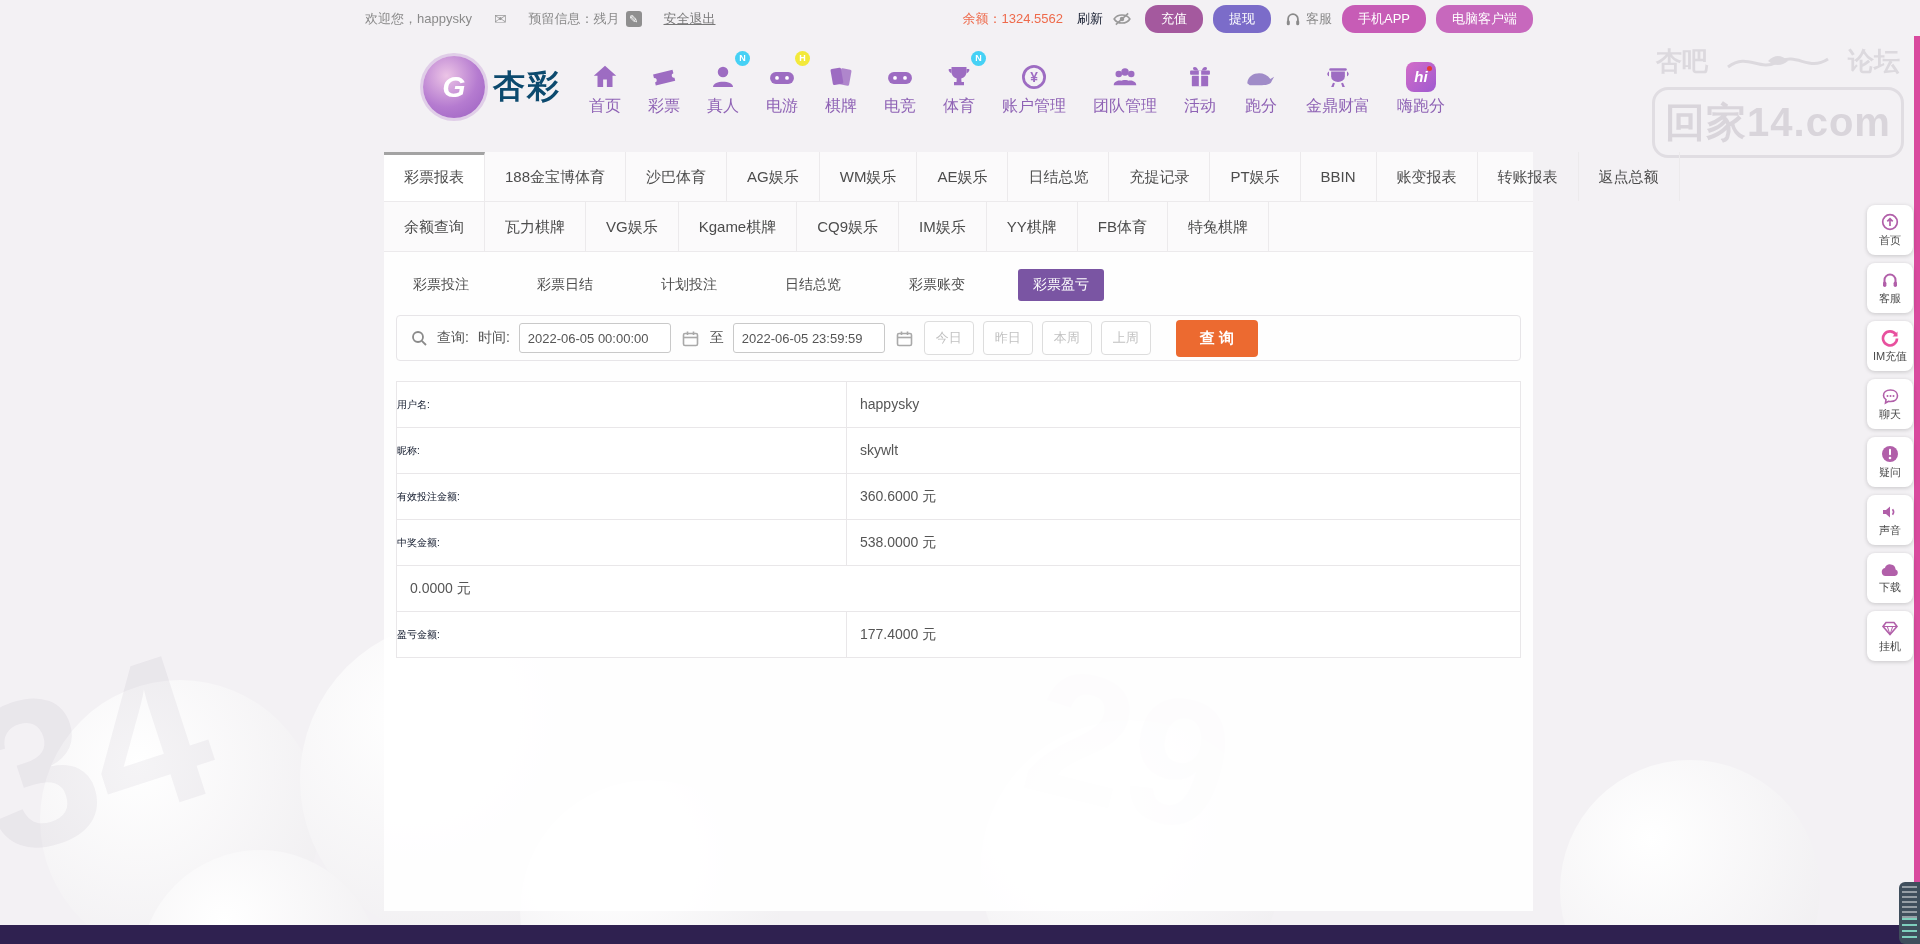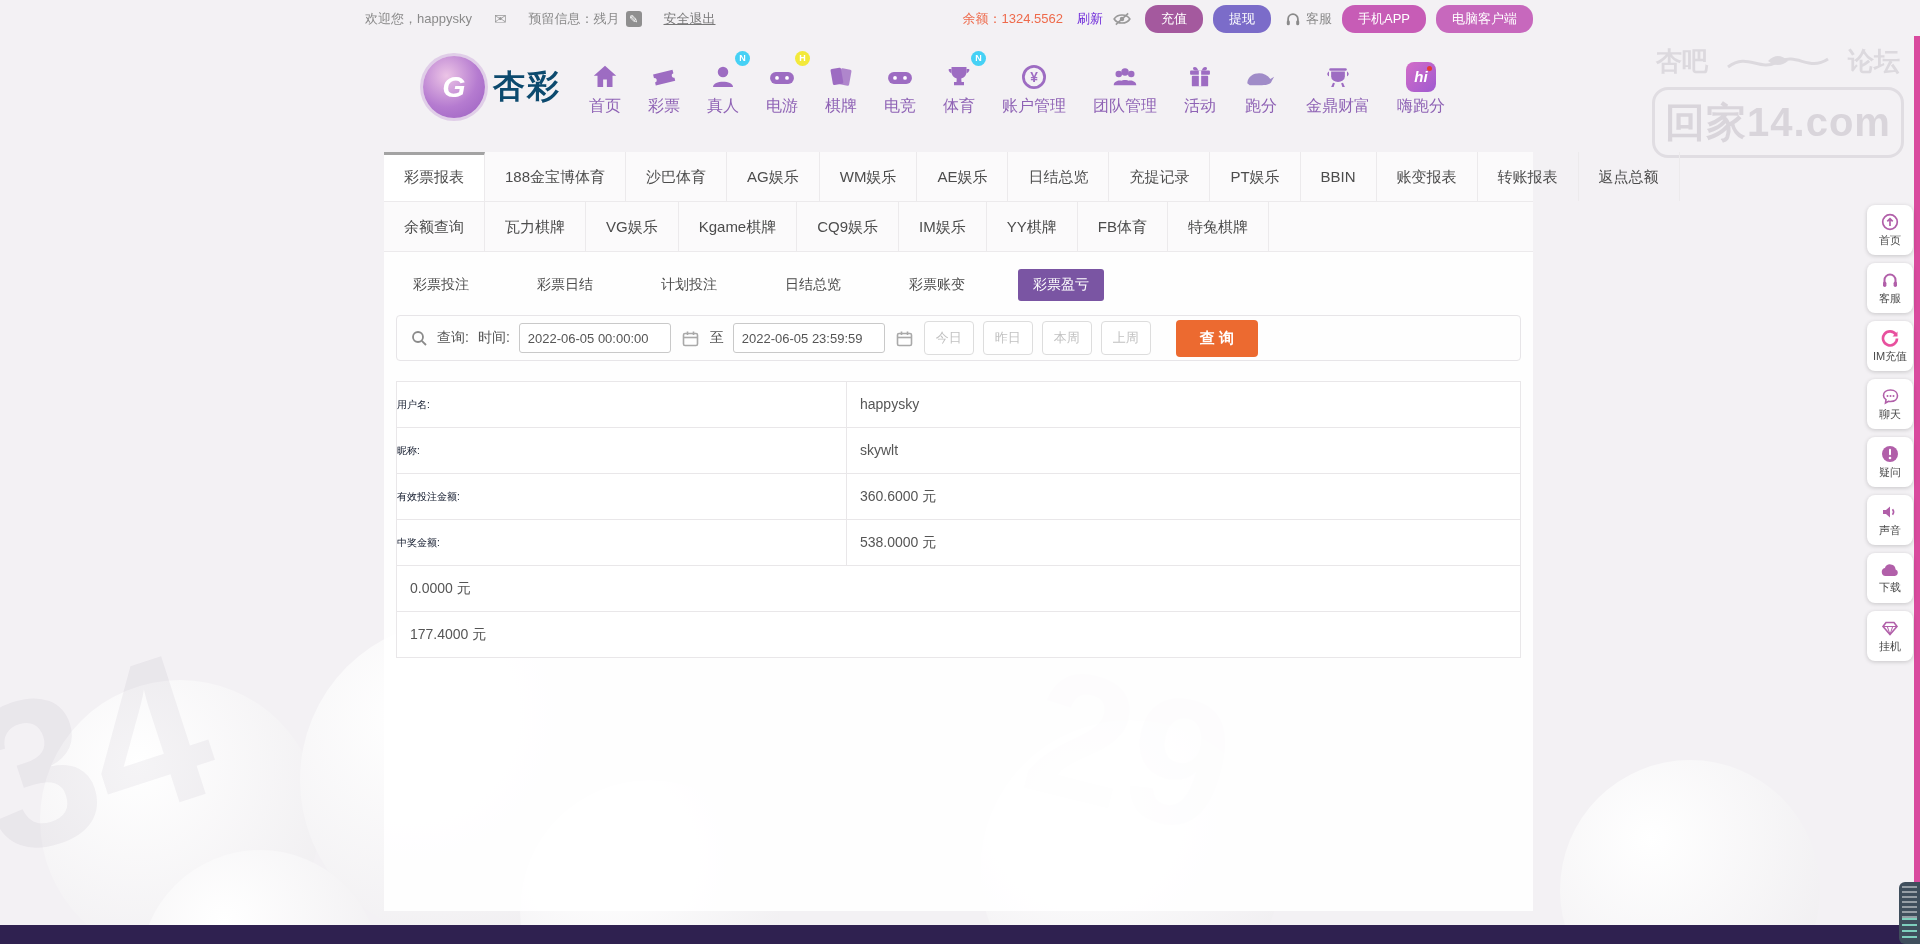--- a/index.html
+++ b/index.html
@@ -13,21 +13,21 @@
   .ball{position:absolute;border-radius:50%;background:radial-gradient(circle at 35% 30%,#ffffff,#edebee);z-index:0;}
   .bg-num{position:absolute;font-weight:bold;color:rgba(110,100,125,.07);z-index:0;line-height:1;}
   
   .topbar{position:absolute;left:365px;right:387px;top:6px;height:26px;display:flex;align-items:center;font-size:13px;color:#8a8a8a;z-index:3;}
   .topbar .grow{flex:1;}
   .tb-item{margin-right:22px;display:flex;align-items:center;gap:6px;}
   .mail-icon{font-size:15px;color:#9a9a9a;}
   .edit-icon{background:#8f8f8f;color:#fff;width:16px;height:16px;border-radius:3px;font-size:11px;display:inline-flex;align-items:center;justify-content:center;}
   .logout{text-decoration:underline;color:#777;cursor:pointer;}
   .balance{color:#ee6a4b;margin-right:14px;}
-  .refresh{color:#6d28d9;margin-right:10px;cursor:pointer;}
+  .refresh{color:#0f172a;margin-right:10px;cursor:pointer;}
   .pill{border:none;border-radius:13px;color:#fff;font-size:13px;padding:5px 16px;margin-left:10px;cursor:pointer;font-family:inherit;}
   .pill.deposit{background:#a4599e;}
   .pill.withdraw{background:#7b6cc9;}
   .pill.app{background:#c75cb6;}
   .pill.pc{background:#c768bd;}
   .service{display:flex;align-items:center;gap:5px;margin-left:14px;color:#8a8a8a;cursor:pointer;}
   
   .header{position:absolute;left:423px;top:42px;height:90px;display:flex;align-items:center;z-index:3;}
   .logo{display:flex;align-items:center;gap:8px;margin-right:28px;cursor:pointer;}
   .logo-flower{width:62px;height:62px;border-radius:50%;background:radial-gradient(circle at 38% 32%,#ecc4e6,#b57bd0 55%,#9a5fc0);display:flex;align-items:center;justify-content:center;color:#fff;font-size:30px;font-weight:bold;font-style:italic;box-shadow:0 0 0 3px rgba(190,140,210,.35);}
@@ -356,20 +356,21 @@
       <div class="r-value">360.6000 元</div>
     </div>
     <div class="r-row">
       <div class="r-label">中奖金额:</div>
       <div class="r-value">538.0000 元</div>
     </div>
     <div class="r-row">
       <div class="r-value">0.0000 元</div>
     </div>
     <div class="r-row">
+      <div class="r-label">盈亏金额:</div>
       <div class="r-value">177.4000 元</div>
     </div>
   </div>
 </div>
 
 <div class="side">
   <div class="sbtn">
     <svg width="18" height="18" viewBox="0 0 18 18">
       <circle cx="9" cy="9" r="7.3" fill="none" stroke="#b15fa9" stroke-width="1.7"></circle>
       <path d="M9 13V6M6.3 8.4 9 5.7l2.7 2.7" fill="none" stroke="#b15fa9" stroke-width="1.7"></path>

